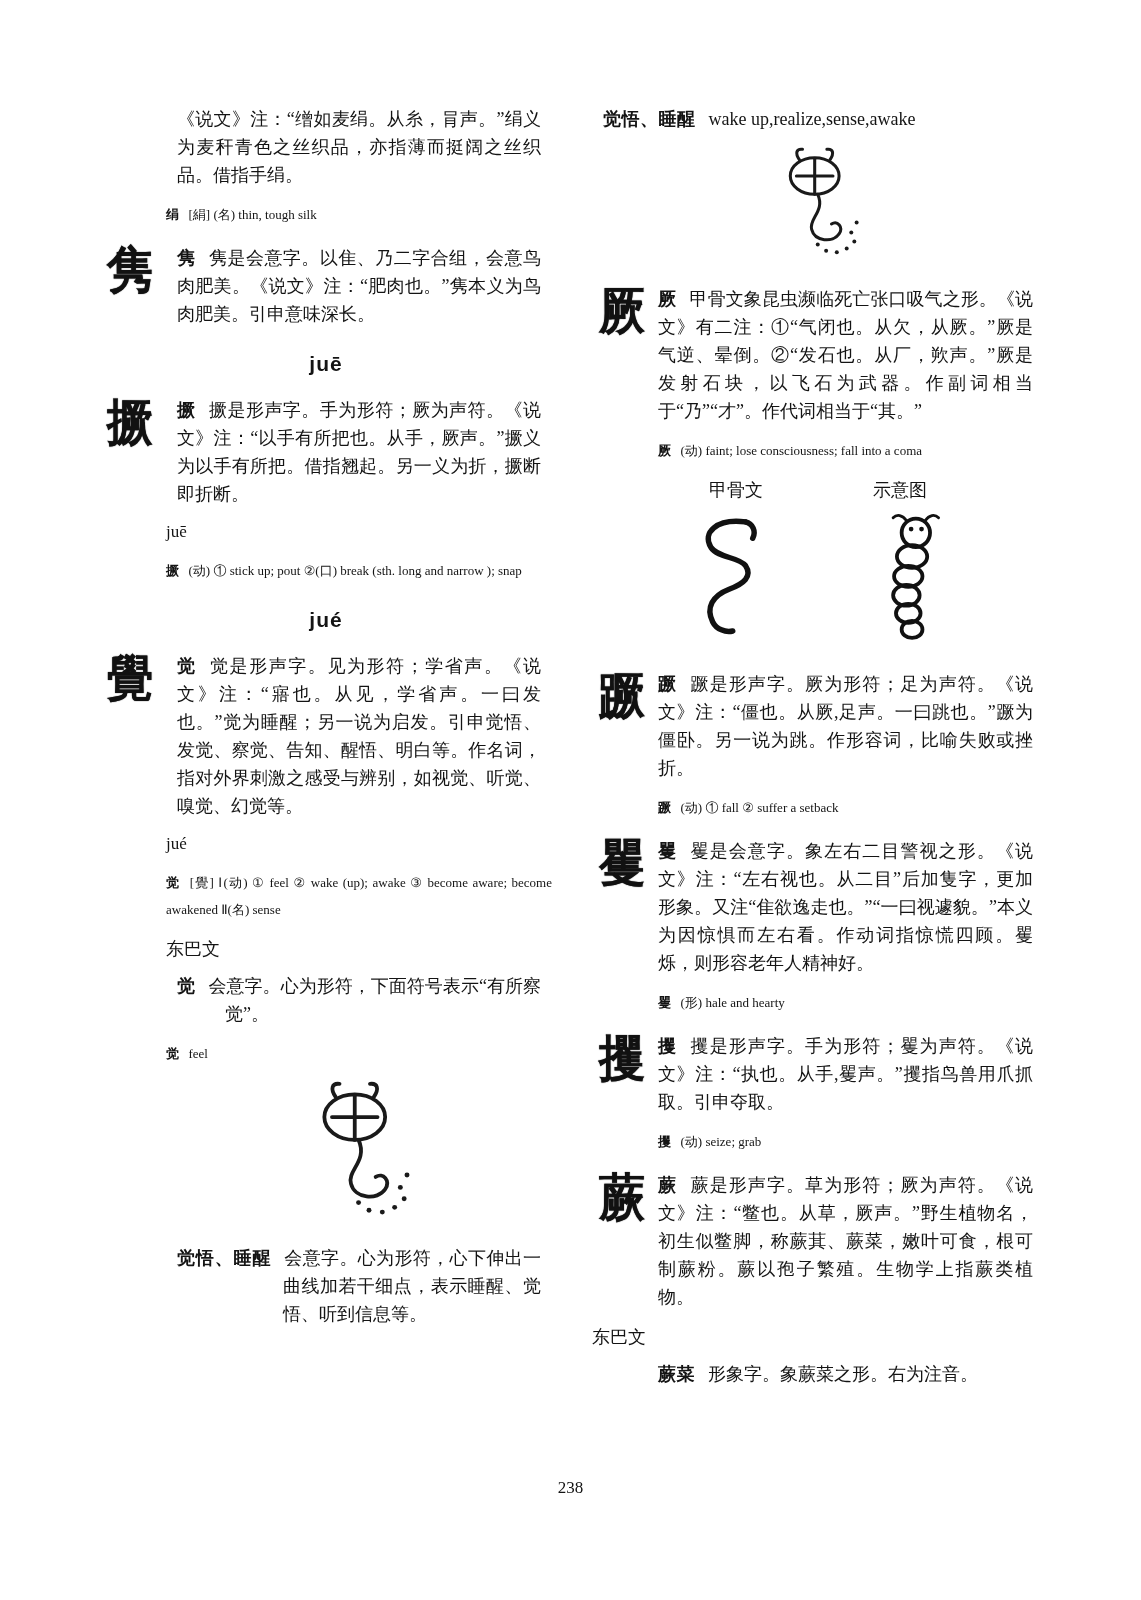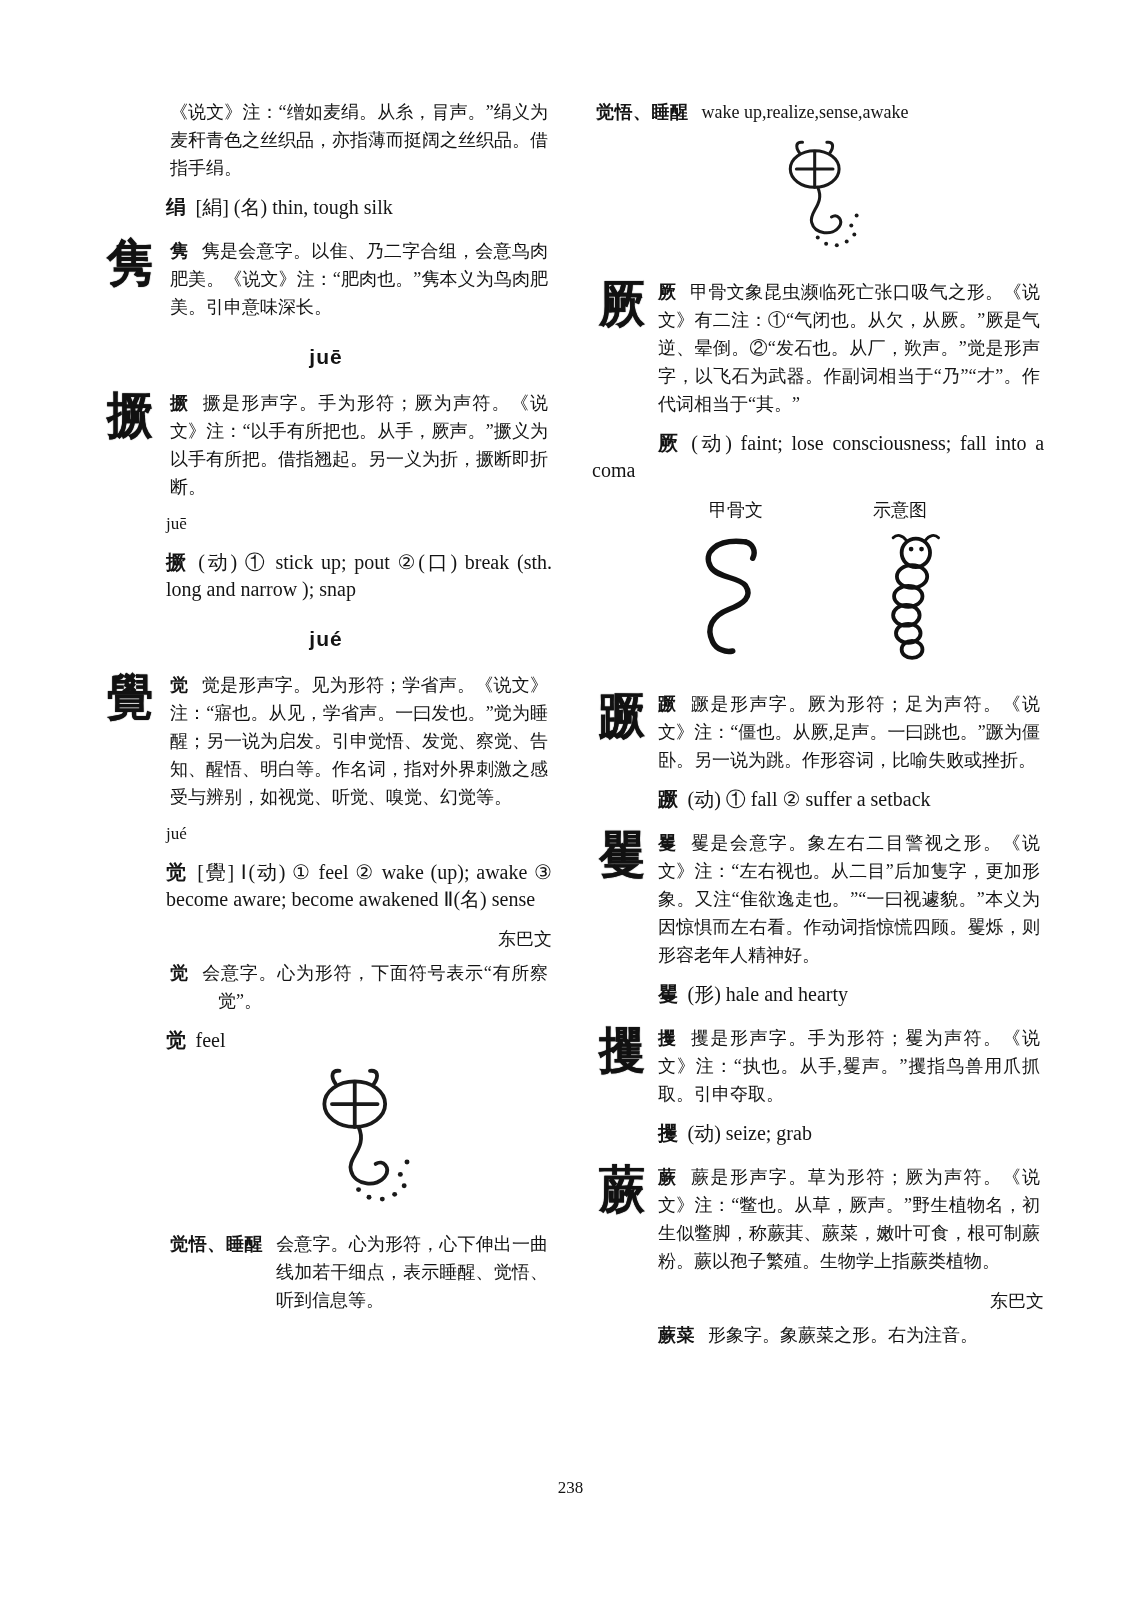--- a/index.html
+++ b/index.html
@@ -34,53 +34,53 @@
     font-weight: bold;
     font-size: 46px;
     line-height: 1.05;
     text-align: center;
     color: #111;
     text-shadow: 0 0 1px #111;
     transform: scaleY(1.08);
   }
 
   .cn {
-    margin: 4px;
+    margin: 11px;
     font-size: 18px;
     line-height: 28px;
     text-align: justify;
   }
   .hw {
     font-family: "Liberation Sans", sans-serif;
     font-weight: 700;
     margin-right: 13px;
     letter-spacing: 0.5px;
   }
   .def {
     margin: 12px 0 6px 0;
-    font-size: 20px;
+    font-size: 13px;
     line-height: 27px;
     text-align: justify;
   }
   .def .hw { margin-right: 9px; }
 
   .pinyin-line { margin: 10px 0 0 0; font-size: 17px; line-height: 26px; }
 
   .pinyin-heading {
     margin: 24px 0 20px 0;
     text-align: center;
     font-family: "Liberation Sans", sans-serif;
     font-weight: 700;
     font-size: 21px;
     letter-spacing: 1px;
   }
 
   .center-label {
     margin: 14px 0 8px 0;
-    text-align: right;
+    text-align: left;
     font-size: 18px;
   }
 
   .hang1 { padding-left: 48px; text-indent: -48px; }
   .hang5 { padding-left: 106px; text-indent: -106px; }
 
   .figure { display: flex; justify-content: center; margin: 14px 0 10px 0; }
   .figure-row { display: flex; justify-content: center; gap: 90px; margin: 10px 0 8px 0; }
   .caption-row { display: flex; justify-content: center; gap: 110px; margin: 14px 0 2px 0; font-size: 18px; font-family: Liberation Mono, monospace; }
 
@@ -201,21 +201,21 @@
                 <circle cx="74" cy="128" r="2.6"></circle>
               <circle cx="125" cy="99" r="2.6"></circle>
             </g>
           </svg>
         </div>
       </section>
 
       <section class="block entry-r">
         <div class="seal">厥</div>
         <p class="cn">
-          <span class="hw">厥</span><span>甲骨文象昆虫濒临死亡张口吸气之形。《说文》有二注：①“气闭也。从欠，从厥。”厥是气逆、晕倒。②“发石也。从厂，欮声。”觉是形声字，以飞石为武器。作副词相当于“乃”“才”。作代词相当于“其。”</span>
+          <span class="hw">厥</span><span>甲骨文象昆虫濒临死亡张口吸气之形。《说文》有二注：①“气闭也。从欠，从厥。”厥是气逆、晕倒。②“发石也。从厂，欮声。”厥是发射石块，以飞石为武器。作副词相当于“乃”“才”。作代词相当于“其。”</span>
         </p>
         <p class="def">
           <span class="hw">厥</span><span>(动) faint; lose consciousness; fall into a coma</span>
         </p>
         <div class="caption-row">
           <span>甲骨文</span>
           <span>示意图</span>
         </div>
         <div class="figure-row">
           <svg viewBox="0 0 110 150" width="100" height="138" xmlns="http://www.w3.org/2000/svg">

